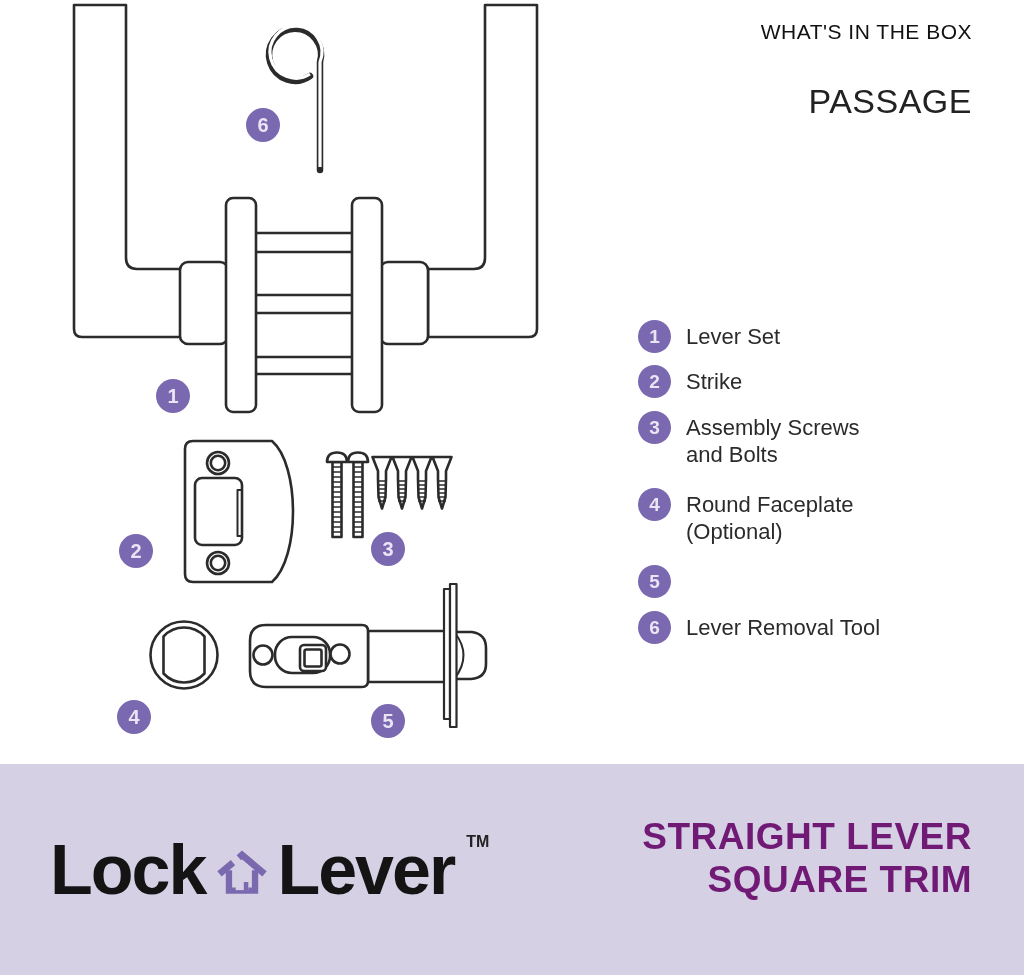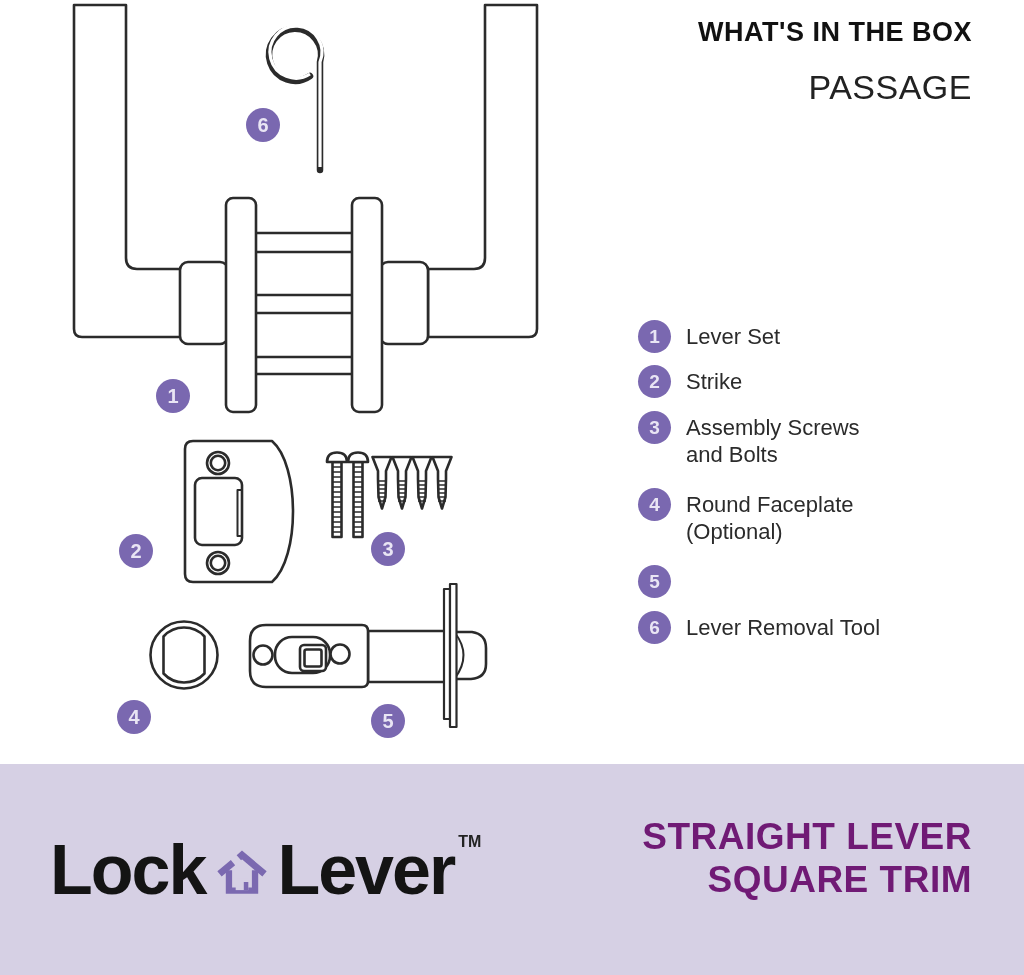--- a/index.html
+++ b/index.html
@@ -8,39 +8,39 @@
   svg{display:block;}
 
   
   .diagram-svg{position:absolute;left:0;top:0;}
   .badge{position:absolute;width:34px;height:34px;border-radius:50%;
          background:#7a68b0;color:#e9e5f4;font-weight:bold;font-size:20px;
          display:flex;align-items:center;justify-content:center;}
 
   
   .header{position:absolute;top:14px;right:52px;text-align:right;}
-  .header-title{font-size:27px;font-weight:bold;letter-spacing:.5px;color:#111;line-height:36px;margin-bottom:17px;}
+  .header-title{font-size:21px;font-weight:normal;letter-spacing:.5px;color:#111;line-height:36px;margin-bottom:31px;}
   .header-sub{font-size:34px;font-weight:normal;letter-spacing:.5px;color:#222;line-height:41px;}
 
   
   .legend{position:absolute;left:638px;top:320px;width:350px;}
   .legend-row{display:flex;align-items:flex-start;}
   .legend-badge{width:33px;height:33px;border-radius:50%;background:#7a68b0;color:#e9e5f4;
                 font-weight:bold;font-size:19px;display:flex;align-items:center;justify-content:center;
                 flex-shrink:0;margin-right:15px;}
   .legend-text{font-size:22px;line-height:27px;color:#2b2b2b;padding-top:3px;}
   .l2:empty{display:none;}
   .mb12{margin-bottom:12px;}.mb13{margin-bottom:13px;}.mb20{margin-bottom:20px;}
 
   
   .footer{position:absolute;left:0;top:764px;width:1024px;height:211px;background:#d6d0e4;}
   .logo{position:absolute;left:50px;top:835px;display:flex;align-items:flex-start;justify-content:center;}
   .logo-text{font-size:70px;line-height:1;font-weight:bold;color:#141414;letter-spacing:-2px;}
   .logo-house{margin:10px 8px 0 10px;}
-  .logo-tm{font-size:16px;font-weight:bold;color:#222;margin:-2px 0 0 4px;letter-spacing:0;}
+  .logo-tm{font-size:16px;font-weight:bold;color:#222;margin:-2px 0 0 12px;letter-spacing:0;}
   .footer-right{position:absolute;right:52px;top:815px;text-align:right;
                 font-size:37px;font-weight:bold;line-height:43px;color:#701a75;letter-spacing:.5px;}
 </style>
 </head>
 <body>
 
 <div class="page">
 
   <svg class="diagram-svg" width="620" height="760" viewBox="0 0 620 760" fill="#ffffff" stroke="#2b2b2b" stroke-width="2.6" stroke-linejoin="round">
 

